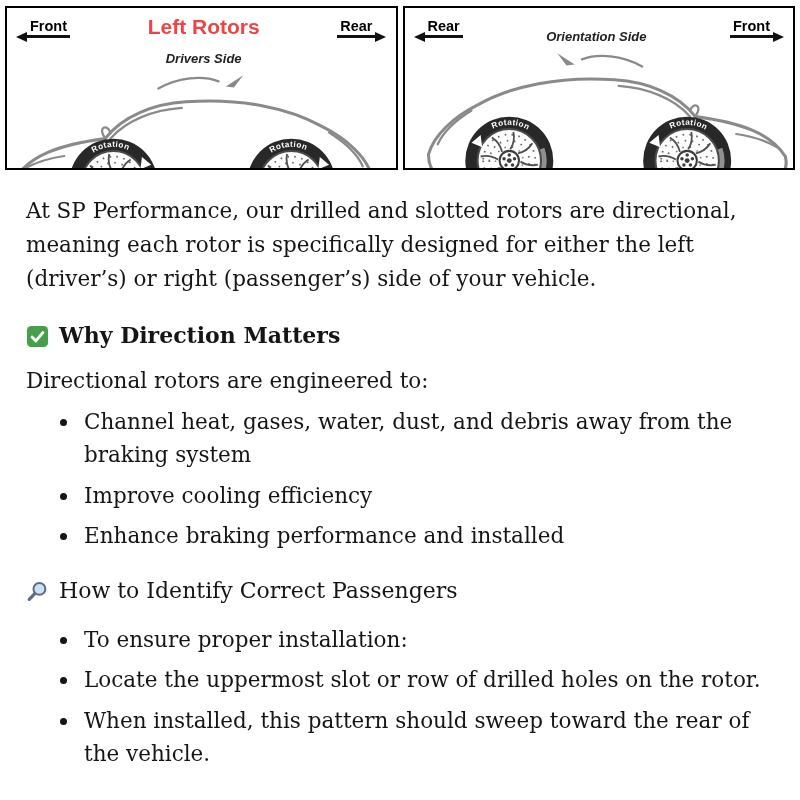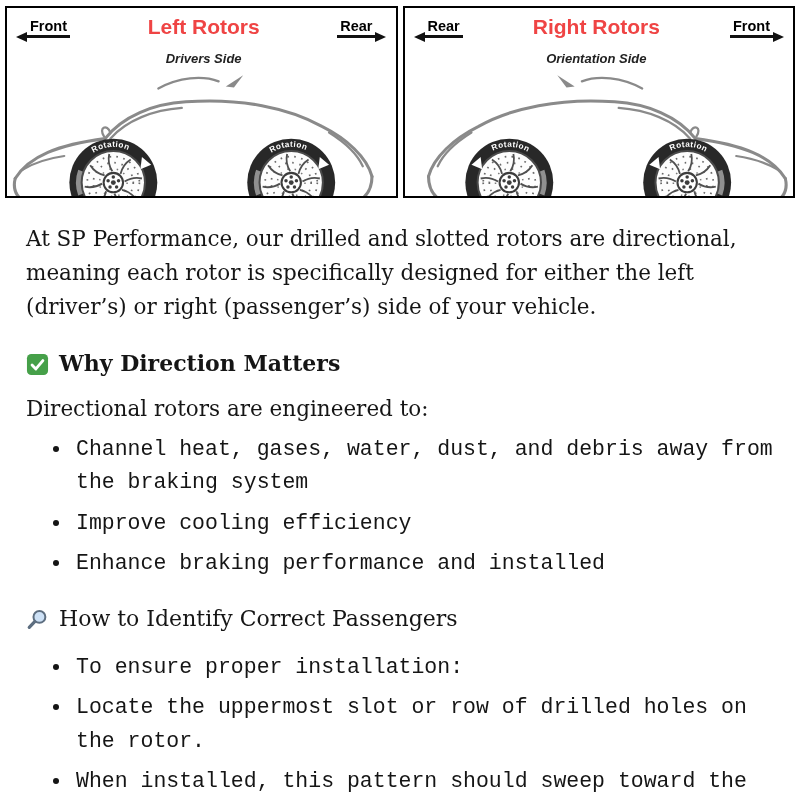--- a/index.html
+++ b/index.html
@@ -1,21 +1,21 @@
 <!DOCTYPE html>
 <html><head>
 <meta charset="utf-8">
 <style>
   * { margin:0; padding:0; box-sizing:border-box; }
   html,body { background:#fff; width:800px; }
   body { font-family:"DejaVu Serif", serif; color:#151515; }
 
   
   .diagram-row { display:flex; gap:5px; padding:6px 5px 4px; }
-  .panel { flex:1; border:2px solid #000; background:#fff; height:192px; overflow:hidden; }
+  .panel { flex:1; border:2px solid #000; background:#fff; height:164px; overflow:hidden; }
   .panel-header { display:flex; justify-content:space-between; align-items:flex-start;
                   padding:8px 20px 0; font-family:"Liberation Sans", sans-serif; }
   .panel-title-block { text-align:center; line-height:1.05; }
   .panel-title { font-size:21px; font-weight:bold; color:#ef4444; }
   .panel-subtitle { font-size:13px; font-weight:bold; font-style:italic; color:#222; margin-top:14px; }
 
   .dir-label { position:relative; display:inline-block; margin-top:2px;
                font-size:14.5px; font-weight:bold; color:#000;
                border-bottom:3px solid #111; padding:0 3px 1px; }
   .arrowhead { position:absolute; width:0; height:0; bottom:-7px;
@@ -27,21 +27,21 @@
   .rot-text { fill:#ffffff; font:bold 8px "Liberation Sans", sans-serif; letter-spacing:.4px; }
 
   
   .article { padding:14px 26px 10px 26px; }
   .intro { font-size:21.5px; line-height:1.58; margin:6px 0 6px; }
   h2 { display:flex; align-items:flex-end; gap:10px; margin:26px 0 20px; font-size:22px; }
   h2.h-bold  span.h-text { font-weight:bold; }
   h2.h-normal span.h-text { font-weight:normal; }
   .lead { font-size:21.5px; margin:0 0 12px; }
   ul { margin:10px 0 6px; padding-left:46px; }
-  li { font-size:21.5px; line-height:1.55; margin:7px 0; padding-left:4px;font-family:Liberation Mono, monospace; }
+  li { font-size:21.5px; line-height:1.55; margin:7px 8px; padding-left:4px; }
   .icon { display:inline-flex; flex:0 0 auto; }
 </style>
 </head>
 <body>
 
 <div class="diagram-row">
 
   <div class="panel">
     <div class="panel-header">
       <span class="dir-label">
@@ -113,21 +113,20 @@
     </svg>
   </div>
 
   <div class="panel">
     <div class="panel-header">
       <span class="dir-label">
         <i class="arrowhead ah-left"></i>
         <span>Rear</span>
       </span>
       <div class="panel-title-block">
-        <div class="panel-title">Right Rotors</div>
         <div class="panel-subtitle">Orientation Side</div>
       </div>
       <span class="dir-label">
         <span>Front</span>
         <i class="arrowhead ah-right"></i>
       </span>
     </div>
 
     <svg class="car-svg" viewBox="0 0 380 165">
       <g transform="translate(380,0) scale(-1,1)">

